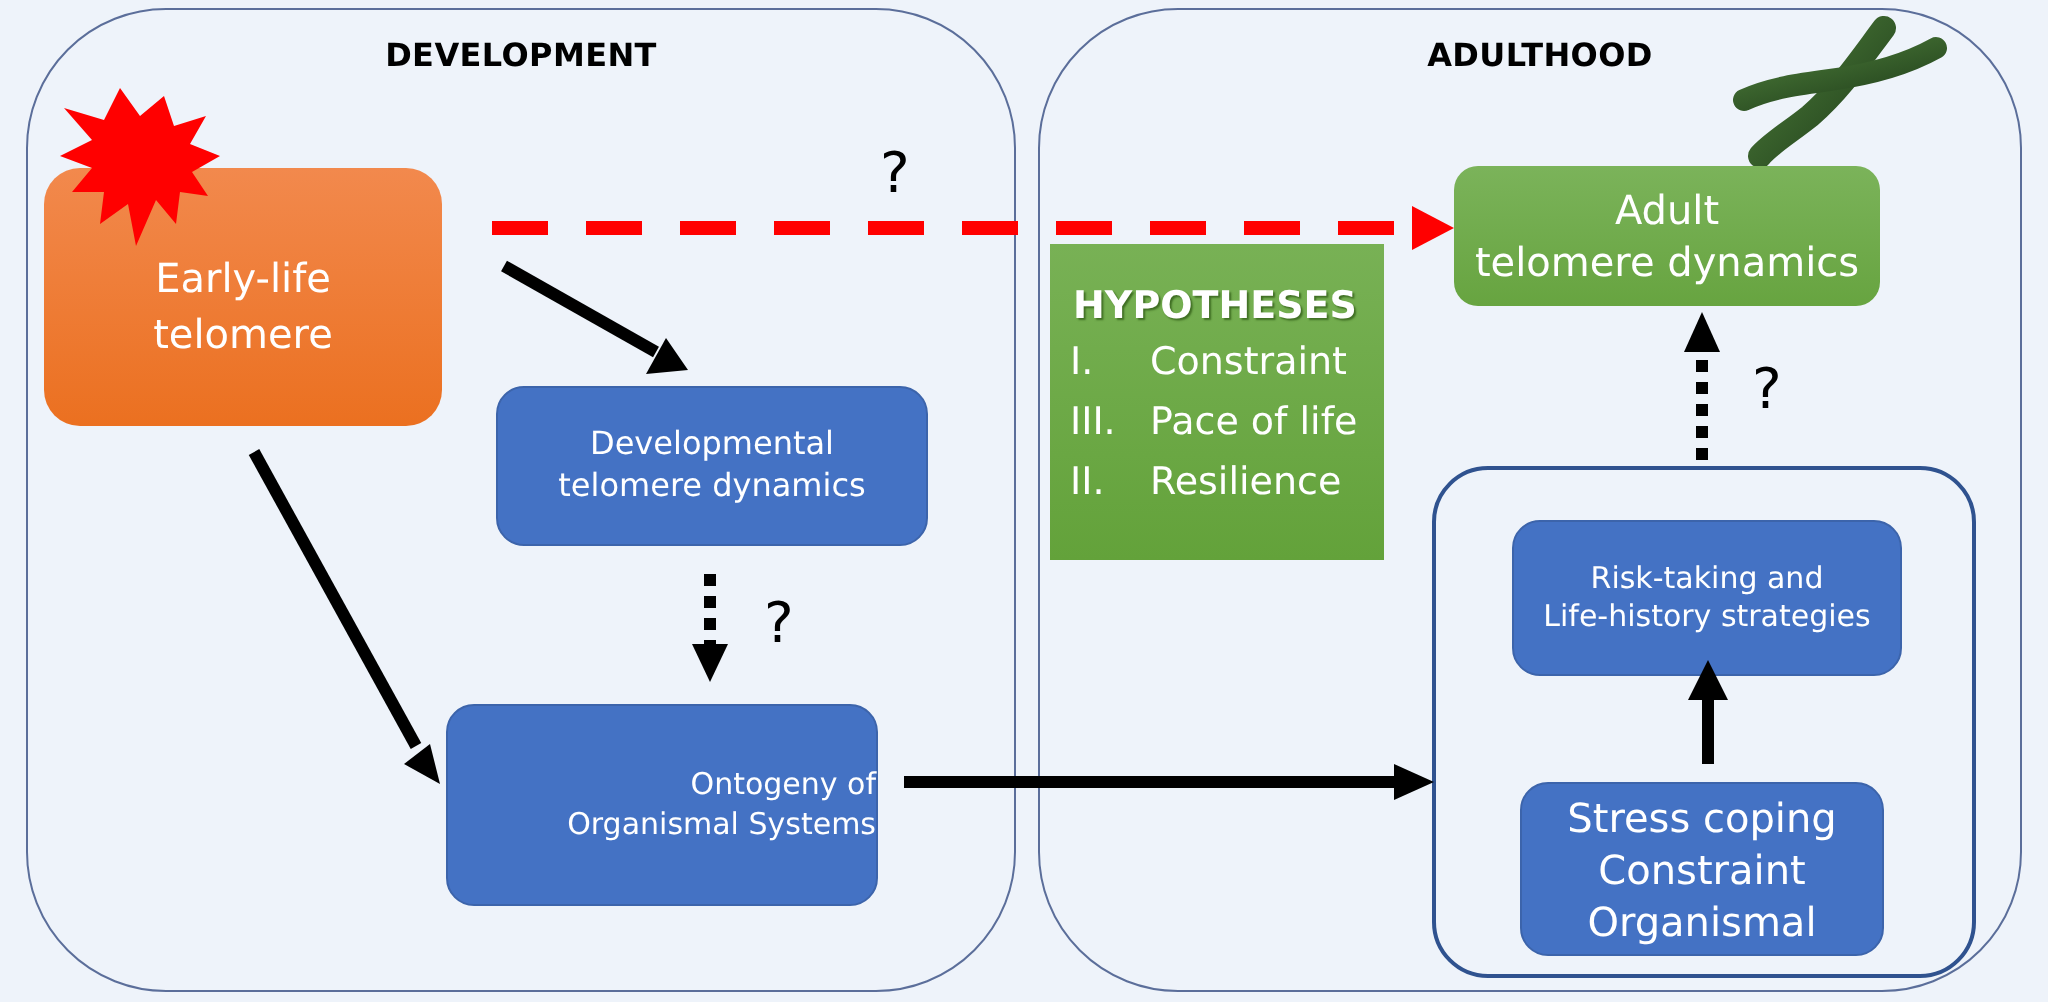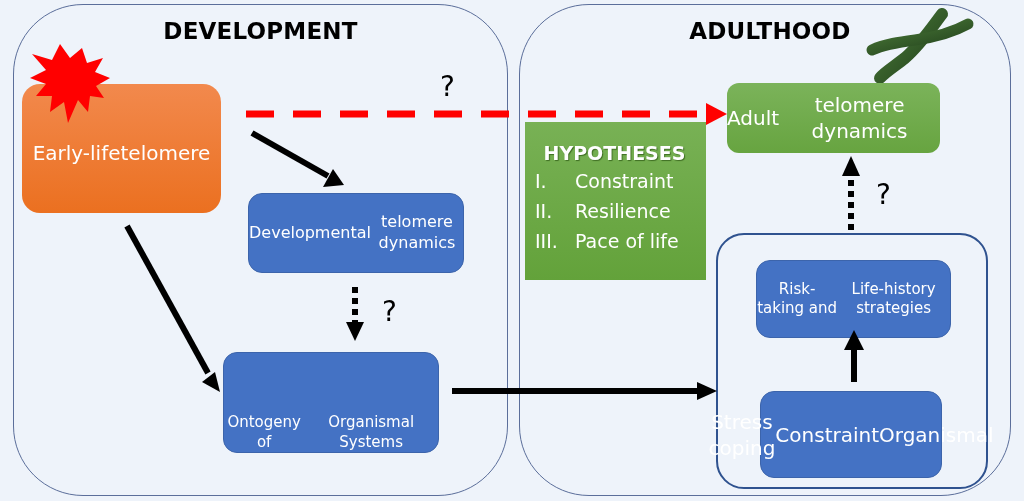--- a/index.html
+++ b/index.html
@@ -1,20 +1,20 @@
 <!DOCTYPE html>
 <html><head>
 <meta charset="utf-8">
 <style>
   html, body { margin:0; padding:0; }
   body { width:1024px; height:501px; background:#eef3fa; position:relative; overflow:hidden;
          font-family:"DejaVu Sans", sans-serif; }
   .panel { position:absolute; border:1.5px solid #5b6e9a; border-radius:70px; box-sizing:border-box; }
-  .panel-title { position:absolute; font-weight:bold; font-size:23px; color:#000; letter-spacing:0.2px; text-align:center; }
-  .box { position:absolute; box-sizing:border-box; display:flex; align-items:center; justify-content:center;
+  .panel-title { position:absolute; font-weight:bold; font-size:16px; color:#000; letter-spacing:0.2px; text-align:center; }
+  .box { position:absolute; box-sizing:border-box; display:flex; flex-direction:column; align-items:center; justify-content:center;
          color:#fff; text-align:center; line-height:1.3; }
   .blue { background:#4472c4; border:1px solid #3c64ab; border-radius:14px; font-size:15px; }
   .orange { background:linear-gradient(#f2894d,#eb7020); border-radius:18px; font-size:20px; line-height:1.4; }
   .green { background:linear-gradient(#7bb35a,#67a440); border-radius:12px; font-size:20px; line-height:1.3; }
   .hyp { position:absolute; background:linear-gradient(#78b155,#63a23a); color:#fff; box-sizing:border-box; padding:20px 0 0 10px; }
   .hyp-title { font-weight:bold; font-size:19px; text-align:center; padding-right:12px; text-shadow:1px 1px 1px #3f6e23; margin-bottom:2px; }
   .hyp-item { font-size:19px; line-height:30px; display:flex; }
   .hyp-num { width:40px; }
   .inner { position:absolute; border:2.5px solid #2f528f; border-radius:28px; box-sizing:border-box; }
   .q { position:absolute; font-size:28px; color:#000; }
@@ -52,33 +52,33 @@
 <div class="box blue" style="left:248px;top:193px;width:216px;height:80px;font-size:16px;">
   <span>Developmental</span>
   <span>telomere dynamics</span>
 </div>
 
 <div class="box blue" style="left:223px;top:352px;width:216px;height:101px;align-items:flex-end;">
   <span>Ontogeny of</span>
   <span>Organismal Systems</span>
 </div>
 
-<div class="hyp" style="left:525px;top:122px;width:181px;height:158px;">
+<div class="hyp" style="left:525px;top:122px;width:167px;height:158px;">
   <div class="hyp-title">HYPOTHESES</div>
   <div class="hyp-item">
     <span class="hyp-num">I.</span>
     <span>Constraint</span>
   </div>
   <div class="hyp-item">
+    <span class="hyp-num">III.</span>
+    <span>Pace of life</span>
+  </div>
+  <div class="hyp-item">
     <span class="hyp-num">II.</span>
     <span>Resilience</span>
-  </div>
-  <div class="hyp-item">
-    <span class="hyp-num">III.</span>
-    <span>Pace of life</span>
   </div>
 </div>
 
 <div class="box green" style="left:727px;top:83px;width:213px;height:70px;">
   <span>Adult</span>
   <span>telomere dynamics</span>
 </div>
 
 <div class="inner" style="left:716px;top:233px;width:272px;height:256px;"></div>
 

